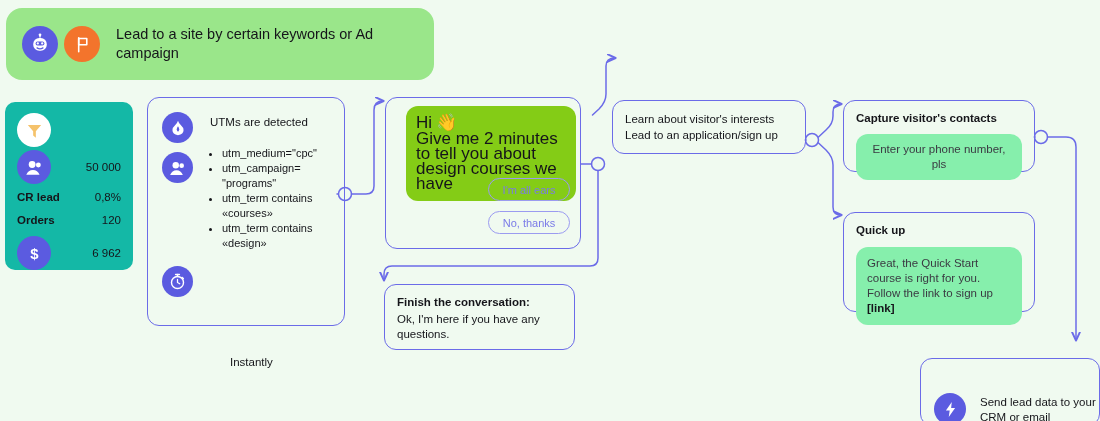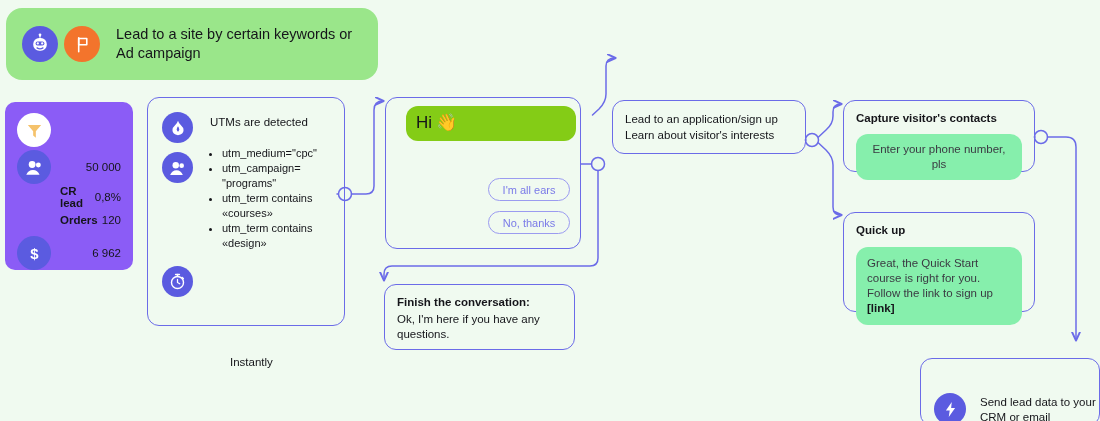--- a/index.html
+++ b/index.html
@@ -16,21 +16,21 @@
 
   #canvas { position: absolute; inset: 0; }
 
   
   #wires { position: absolute; left: 0; top: 0; width: 1100px; height: 421px; }
 
   
   .banner {
     position: absolute;
     left: 6px; top: 8px;
-    width: 372px; height: 72px;
+    width: 428px; height: 72px;
     background: #9ae68a;
     border-radius: 16px;
     display: flex;
     align-items: center;
     padding: 0 16px;
     gap: 0px;
   }
   .banner .avatars { display: flex; align-items: center; flex: 0 0 auto; }
   .banner .circ {
     width: 36px; height: 36px;
@@ -45,37 +45,37 @@
     line-height: 19px;
     color: #15151a;
     max-width: 270px;
   }
 
   
   .stats {
     position: absolute;
     left: 5px; top: 102px;
     width: 128px; height: 168px;
-    background: #8b5cf6;
+    background: #14b8a6;
     border-radius: 10px;
     padding: 11px 12px 10px 12px;
   }
   .stats .ico {
     width: 34px; height: 34px;
     border-radius: 50%;
     display: flex; align-items: center; justify-content: center;
   }
   .stats .ico.white { background: #ffffff; }
   .stats .ico.purple { background: #5b5be0; }
   .stats .row {
     display: flex; align-items: center; justify-content: space-between;
     height: 34px;
   }
   .stats .row + .row { margin-top: 3px; }
-  .stats .lbl { font-size: 11.5px; font-weight: bold; color: #15151a; margin-left: 43px; }
+  .stats .lbl { font-size: 11.5px; font-weight: bold; color: #15151a; }
   .stats .val { font-size: 11.5px; color: #15151a; }
   .stats .row.textrow { height: 20px; }
 
   
   .card {
     position: absolute;
     background: transparent;
     border: 1.5px solid #6b6be8;
     border-radius: 12px;
   }
@@ -322,29 +322,30 @@
         <li>utm_term contains «courses»</li>
         <li>utm_term contains «design»</li>
       </ul>
     </div>
     <div class="instantly">Instantly</div>
   </div>
 
   <div class="card" id="chat-card">
     <div class="bubble">
       <div class="hi">Hi 👋</div>
+      <div>Give me 2 minutes to tell you about design courses we have</div>
     </div>
     <div class="qbtn" id="qbtn-1">I'm all ears</div>
     <div class="qbtn" id="qbtn-2">No, thanks</div>
   </div>
 
   <div class="card" id="learn-card">
     <div class="ltext">
+      <div>Learn about visitor's interests</div>
       <div>Lead to an application/sign up</div>
-      <div>Learn about visitor's interests</div>
     </div>
   </div>
 
   <div class="card" id="capture-card">
     <div class="chead">Capture visitor's contacts</div>
     <div class="inputbubble">Enter your phone number, pls</div>
   </div>
 
   <div class="card" id="signup-card">
     <div class="chead">Quick up</div>

